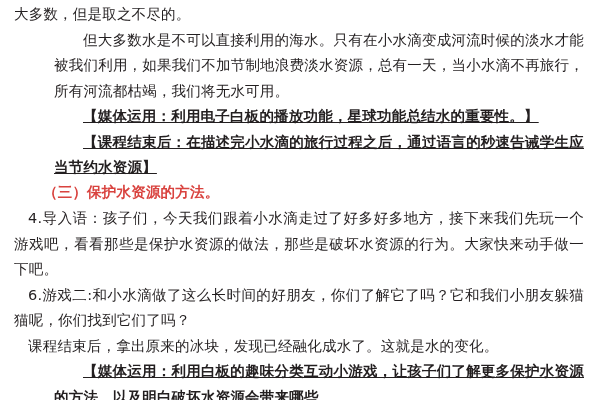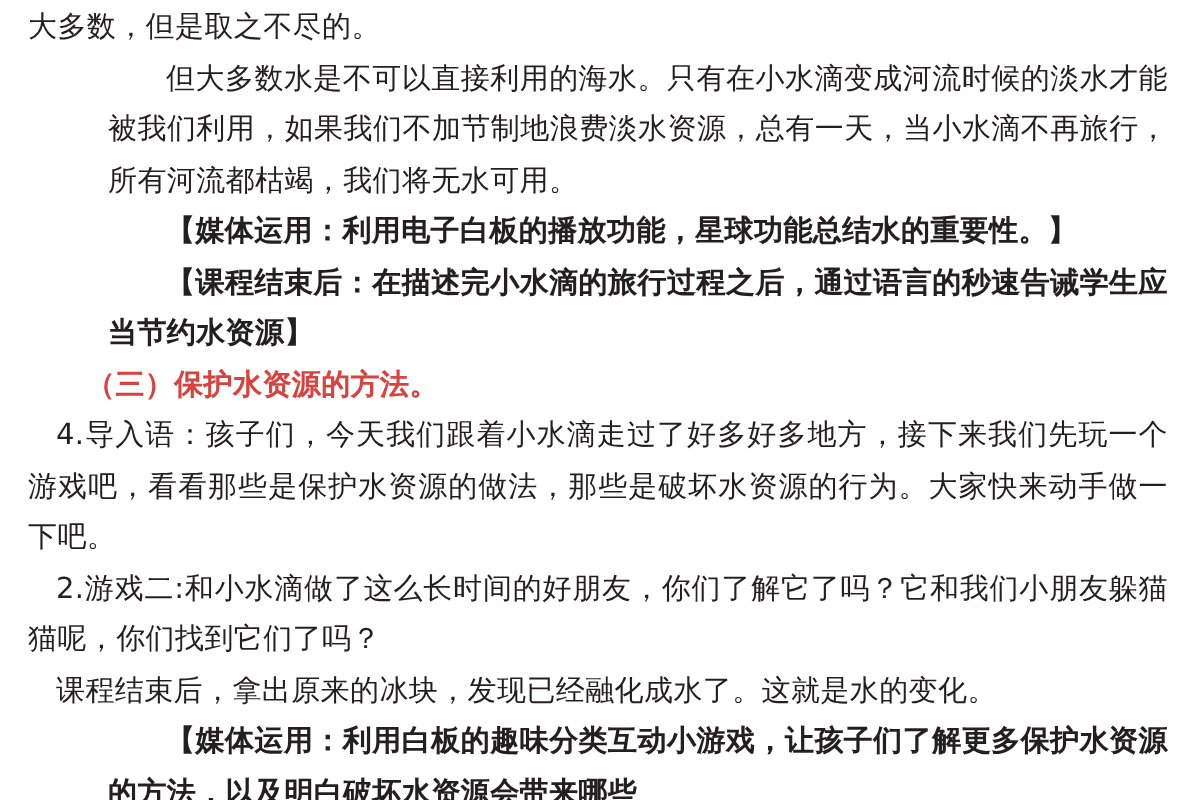--- a/index.html
+++ b/index.html
@@ -31,29 +31,31 @@
   }
   .indent2 {
     text-indent: 29px;
     margin-left: 40px;
   }
   .indent1 {
     text-indent: 14px;
   }
   .bold {
     font-weight: bold;
+    text-decoration: underline;
   }
   .heading-red {
     color: #d9433f;
     font-weight: bold;
     text-indent: 29px;
     font-size: 14.5px;
     line-height: 25.5px;
     letter-spacing: 0.2px;
     margin: 0;
+    font-family: Liberation Mono, monospace;
   }
   .clip-top {
     
     margin-top: -2px;
   }
   .clip-bottom {
     
   }
 </style>
 </head>
@@ -66,19 +68,19 @@
   <p class="para indent2">但大多数水是不可以直接利用的海水。只有在小水滴变成河流时候的淡水才能被我们利用，如果我们不加节制地浪费淡水资源，总有一天，当小水滴不再旅行，所有河流都枯竭，我们将无水可用。</p>
 
   <p class="para indent2 bold">【媒体运用：利用电子白板的播放功能，星球功能总结水的重要性。】</p>
 
   <p class="para indent2 bold">【课程结束后：在描述完小水滴的旅行过程之后，通过语言的秒速告诫学生应当节约水资源】</p>
 
   <p class="heading-red">（三）保护水资源的方法。</p>
 
   <p class="para indent1">4.导入语：孩子们，今天我们跟着小水滴走过了好多好多地方，接下来我们先玩一个游戏吧，看看那些是保护水资源的做法，那些是破坏水资源的行为。大家快来动手做一下吧。</p>
 
-  <p class="para indent1">2.游戏二:和小水滴做了这么长时间的好朋友，你们了解它了吗？它和我们小朋友躲猫猫呢，你们找到它们了吗？</p>
+  <p class="para indent1">6.游戏二:和小水滴做了这么长时间的好朋友，你们了解它了吗？它和我们小朋友躲猫猫呢，你们找到它们了吗？</p>
 
   <p class="para indent1">课程结束后，拿出原来的冰块，发现已经融化成水了。这就是水的变化。</p>
 
   <p class="para indent2 bold clip-bottom">【媒体运用：利用白板的趣味分类互动小游戏，让孩子们了解更多保护水资源的方法，以及明白破坏水资源会带来哪些</p>
 
 </div>
 
 </body></html>

